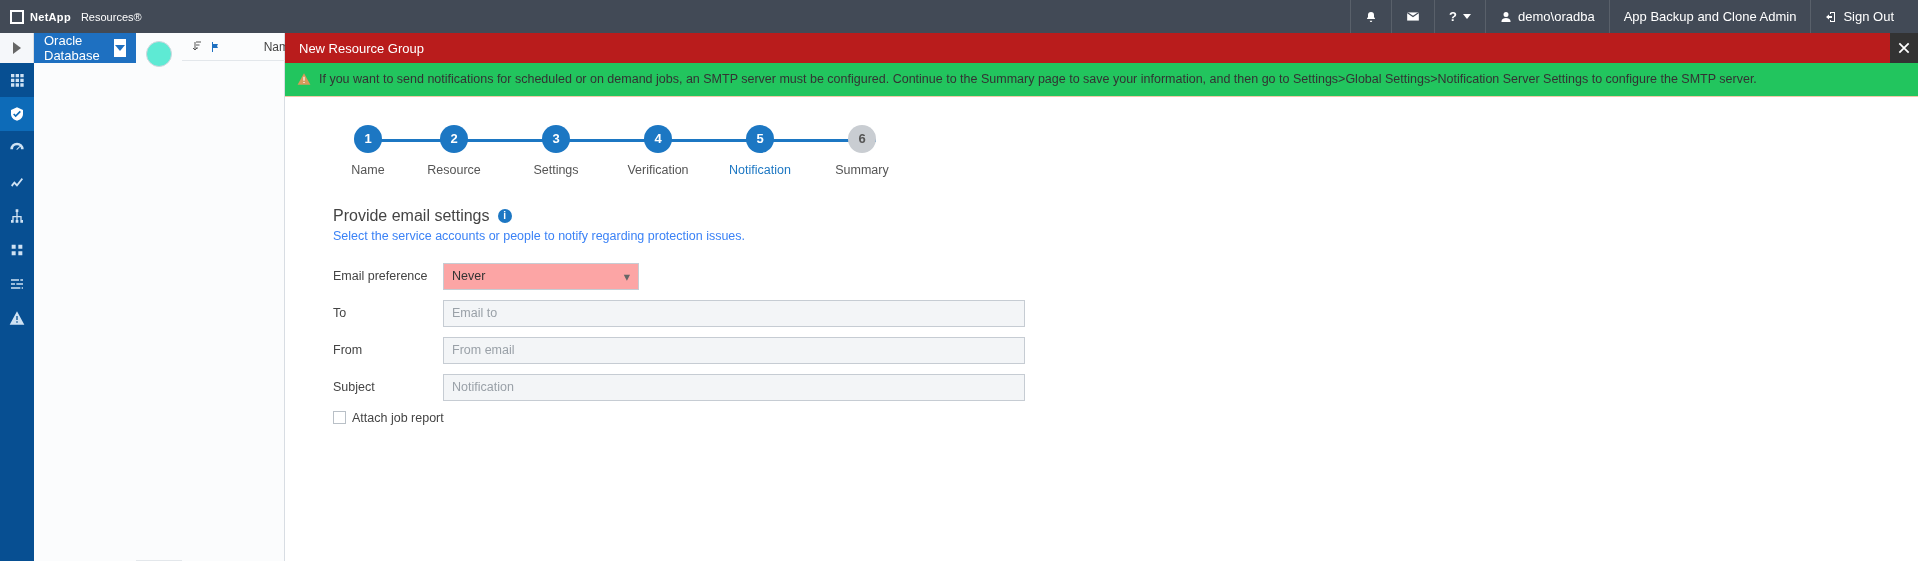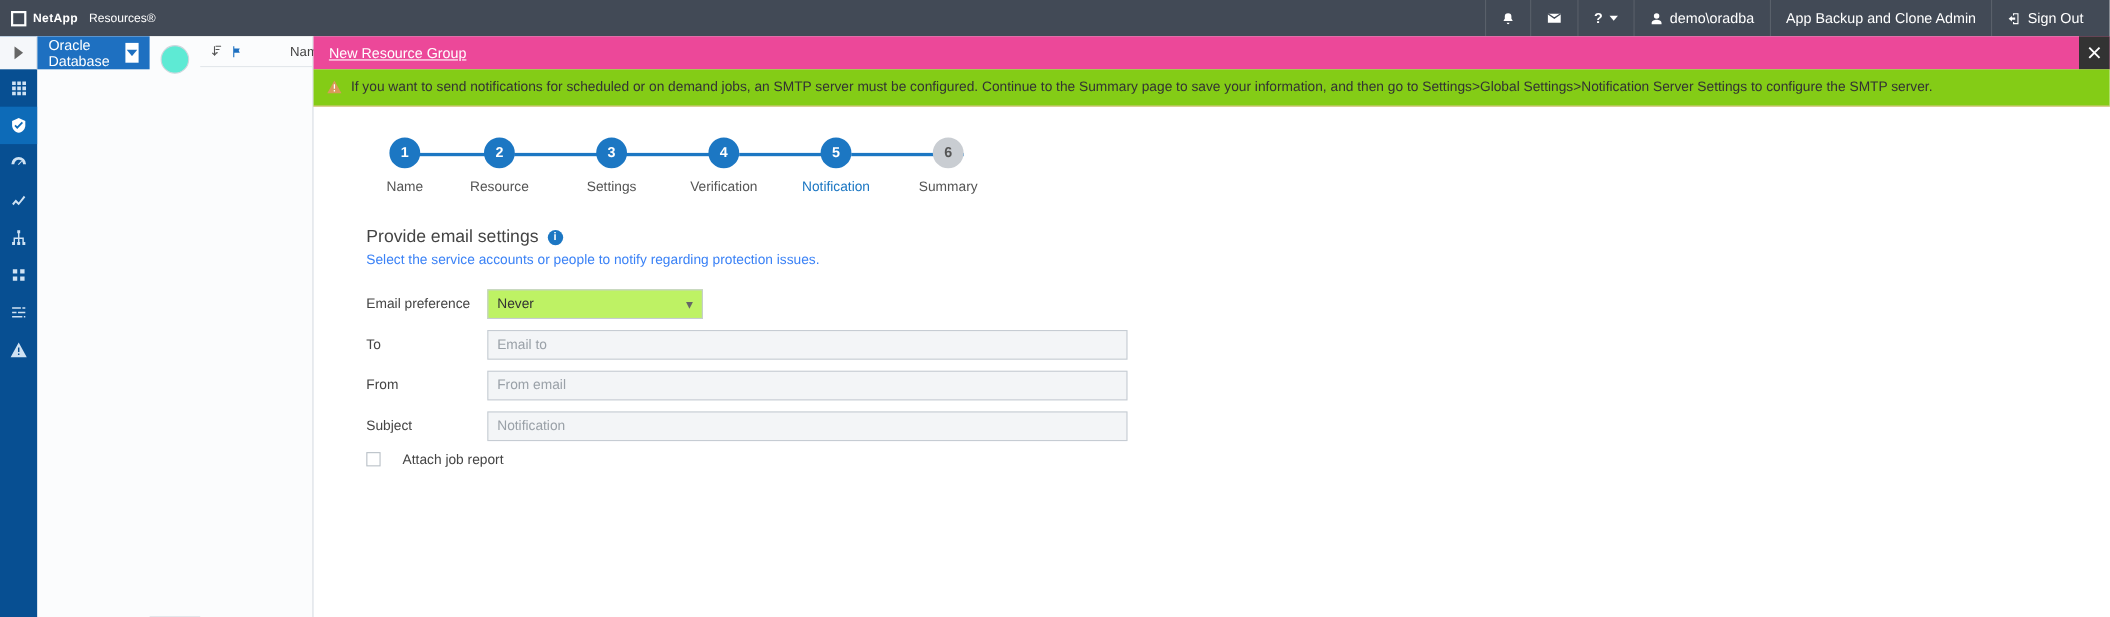--- a/index.html
+++ b/index.html
@@ -25,50 +25,50 @@
 .search-wrap { padding: 8px 10px; border-bottom: 1px solid #e3e7eb; }
 .search-pill { background: #5eead4; border: 1px solid #cfd6dd; border-radius: 14px; height: 26px; display: flex; align-items: flex-end; padding: 0 12px; }
 .search-pill input { border: none; outline: none; width: 100%; font-size: 12px; color: #555; background: transparent; }
 .tbl-head { display: flex; height: 28px; border-bottom: 1px solid #e3e7eb; align-items: center; font-size: 12px; color: #444; }
 .tbl-head .c1 { width: 74px; padding-left: 10px; display: flex; gap: 6px; align-items: center; }
 .tbl-head .c2 { flex: 1; padding-left: 8px; }
 .tbl-row { display: flex; height: 28px; border-bottom: 1px solid #eef1f4; align-items: center; font-size: 12px; color: #333; }
 .tbl-row .c1 { width: 74px; }
 .tbl-row .c2 { flex: 1; padding-left: 8px; }
 .main { flex: 1; display: flex; flex-direction: column; }
-.main-bar { height: 30px; background: #ec4899; color: #fff; display: flex; align-items: center; padding: 0 14px; position: relative; font-size: 13px; text-decoration: underline; }
+.main-bar { height: 30px; background: #b91c1c; color: #fff; display: flex; align-items: center; padding: 0 14px; position: relative; font-size: 13px; }
 .main-bar .close { position: absolute; right: 0; top: 0; width: 28px; height: 30px; background: #333; display: flex; align-items: center; justify-content: center; cursor: pointer; }
 .main-bar .close svg { fill: #fff; }
-.warn { background: #84cc16; border-bottom: 1px solid #f0c9a8; padding: 8px 14px 8px 34px; color: #333; font-size: 12.5px; position: relative; line-height: 1.35; }
+.warn { background: #22c55e; border-bottom: 1px solid #f0c9a8; padding: 8px 14px 8px 34px; color: #333; font-size: 12.5px; position: relative; line-height: 1.35; }
 .warn .tri { position: absolute; left: 12px; top: 9px; }
 .wizard { display: flex; align-items: flex-start; gap: 0; padding: 28px 0 6px 48px; }
 .step { width: 102px; display: flex; flex-direction: column; align-items: center; position: relative; }
 .step:first-child { width: 70px; align-items: center; }
 .step .circle { width: 28px; height: 28px; border-radius: 50%; background: #1c77c3; color: #fff; display: flex; align-items: center; justify-content: center; font-size: 13px; font-weight: 600; z-index: 2; }
 .step.pending .circle { background: #c9cdd2; color: #555; }
 .step .lbl { margin-top: 10px; font-size: 12.5px; color: #555; white-space: nowrap; }
 .step.current .lbl { color: #1c77c3; }
 .connector { position: absolute; top: 14px; height: 3px; background: #1c77c3; left: -50%; right: 50%; transform: translateX(14px); width: 100%; z-index: 1; }
 .step:first-child .connector { display: none; }
 .step.pending .connector { background: #1c77c3; }
 .step.after-current .connector { background: #1c77c3; }
 .form-area { padding: 24px 0 0 48px; max-width: 1060px; }
 .form-title { font-size: 16px; color: #444; display: flex; align-items: center; gap: 8px; margin-bottom: 4px; }
 .info-dot { width: 14px; height: 14px; border-radius: 50%; background: #1c77c3; color: #fff; font-size: 10px; display: inline-flex; align-items: center; justify-content: center; font-weight: 700; cursor: pointer; }
 .form-sub { font-size: 12.5px; color: #3b82f6; margin-bottom: 20px; }
 .frow { display: flex; align-items: center; margin-bottom: 10px; }
 .frow .flabel { width: 110px; font-size: 12.5px; color: #444; }
 .frow .fctrl { flex: 0 0 582px; }
 .frow.small .fctrl { flex: 0 0 196px; }
-.select, .txt { width: 100%; height: 27px; border: 1px solid #c6ccd3; background: #bef264; padding: 0 8px; font-size: 12.5px; color: #333; }
+.select, .txt { width: 100%; height: 27px; border: 1px solid #c6ccd3; background: #fca5a5; padding: 0 8px; font-size: 12.5px; color: #333; }
 .select { display: flex; align-items: center; justify-content: space-between; cursor: pointer; }
 .select .caret { color: #666; }
 .txt.disabled { background: #f3f5f7; color: #999; }
 .txt.disabled::placeholder { color: #9aa1a8; }
-.chk-row { display: flex; align-items: center; gap: 20px; margin-top: 4px; font-size: 12.5px; color: #444; }
+.chk-row { display: flex; align-items: center; gap: 6px; margin-top: 4px; font-size: 12.5px; color: #444; }
 .chk { width: 13px; height: 13px; border: 1px solid #b9c0c7; background: #fff; }
 </style>
 </head>
 <body>
 
 <div class="topbar">
   <div class="brand">
     <span class="logo-box"></span>
     <b>NetApp</b>
     <span class="prod">Resources®</span>

